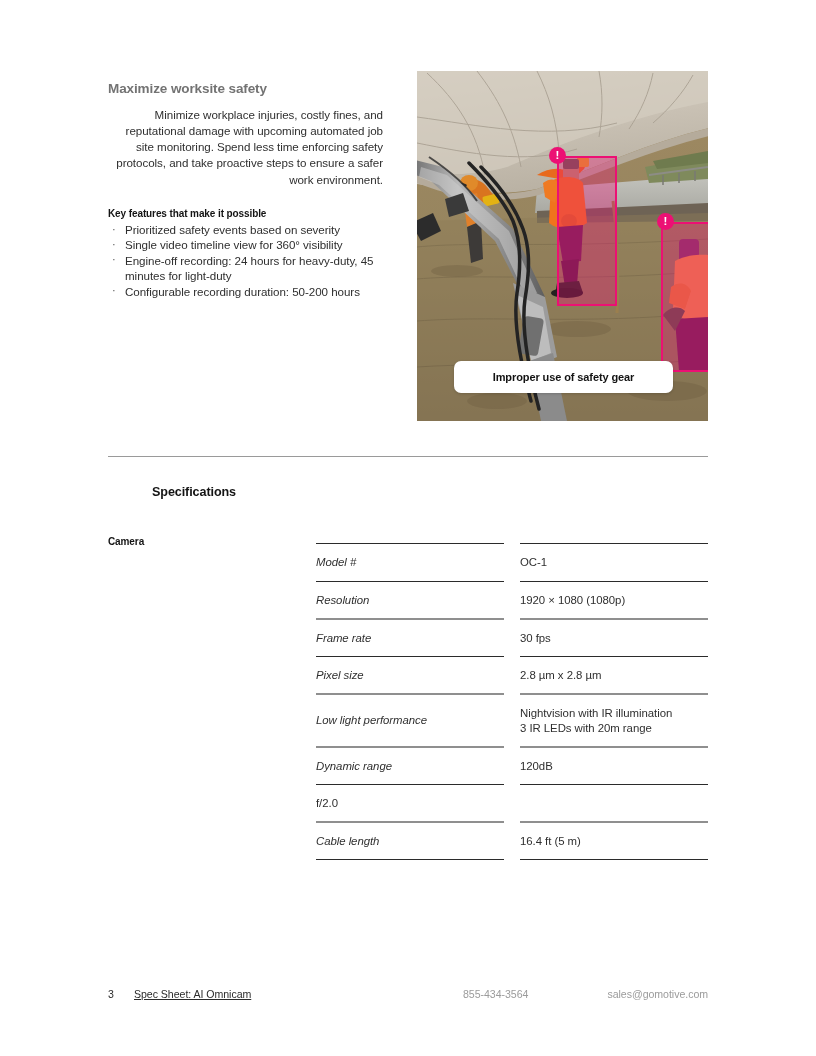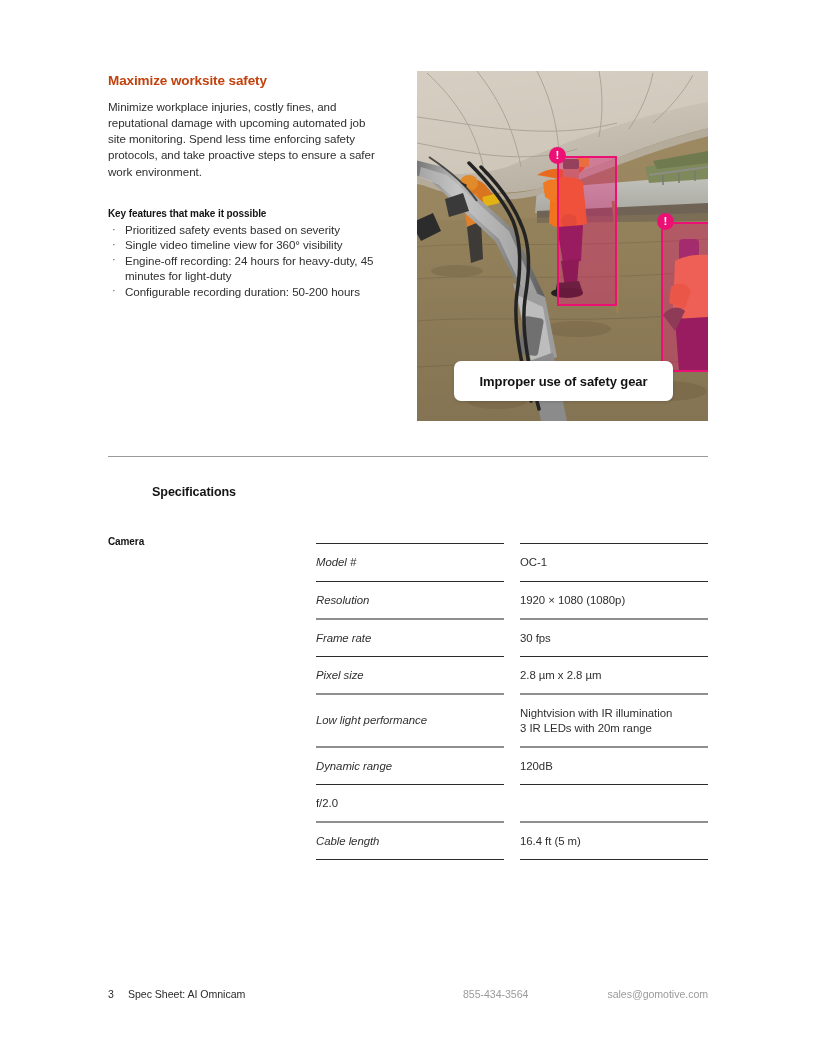--- a/index.html
+++ b/index.html
@@ -27,30 +27,31 @@
   .feature-text {
     position: absolute;
     left: 108px;
     top: 72px;
     width: 275px;
   }
   .feature-title {
     font-size: 13.5px;
     font-weight: 700;
     letter-spacing: -0.1px;
-    color: #c2410c;
-    margin: 0 0 9px 0;
+    color: #737373;
+    margin: 8px 0 9px 0;
     line-height: 1.3;
   }
   .feature-body {
     font-size: 11.6px;
     line-height: 16.3px;
     color: #2f2f2f;
     margin: 0;
     letter-spacing: -0.05px;
+    text-align: right;
   }
   .keyfeat-title {
     position: absolute;
     left: 108px;
     top: 200px;
     width: 290px;
     font-size: 10px;
     font-weight: 700;
     color: #141414;
     letter-spacing: -0.1px;
@@ -118,27 +119,27 @@
     font-family: "Liberation Sans", sans-serif;
   }
   .det-badge.g1 { left: 132px; top: 76px; }
   .det-badge.g2 { left: 240px; top: 142px; }
 
   .photo-caption {
     position: absolute;
     left: 37px;
     top: 290px;
     width: 219px;
-    height: 40px;
+    height: 32px;
     background: #ffffff;
     border-radius: 7px;
     display: flex;
     align-items: center;
     justify-content: center;
-    font-size: 13px;
+    font-size: 11px;
     font-weight: 700;
     color: #131313;
     letter-spacing: -0.1px;
     box-shadow: 0 1px 3px rgba(0,0,0,0.16);
   }
 
   
   .divider {
     position: absolute;
     left: 108px;
@@ -209,21 +210,21 @@
     position: absolute;
     left: 108px;
     top: 988px;
     width: 600px;
     height: 16px;
     font-size: 10.6px;
     color: #2b2b2b;
     letter-spacing: -0.05px;
   }
   .footer .pg { position: absolute; left: 0px; top: 0; }
-  .footer .doc { position: absolute; left: 20px; top: 0; }
+  .footer .doc { position: absolute; left: 26px; top: 0; text-decoration: underline; }
   .footer .phone { position: absolute; left: 315px; top: 0; color: #9b9b9b; margin-left: 40px; }
   .footer .email { position: absolute; right: 0px; top: 0; color: #9b9b9b; }
 </style>
 </head>
 <body>
 
 <div class="page">
 
   <div class="feature-text">
     <h2 class="feature-title">Maximize worksite safety</h2>

